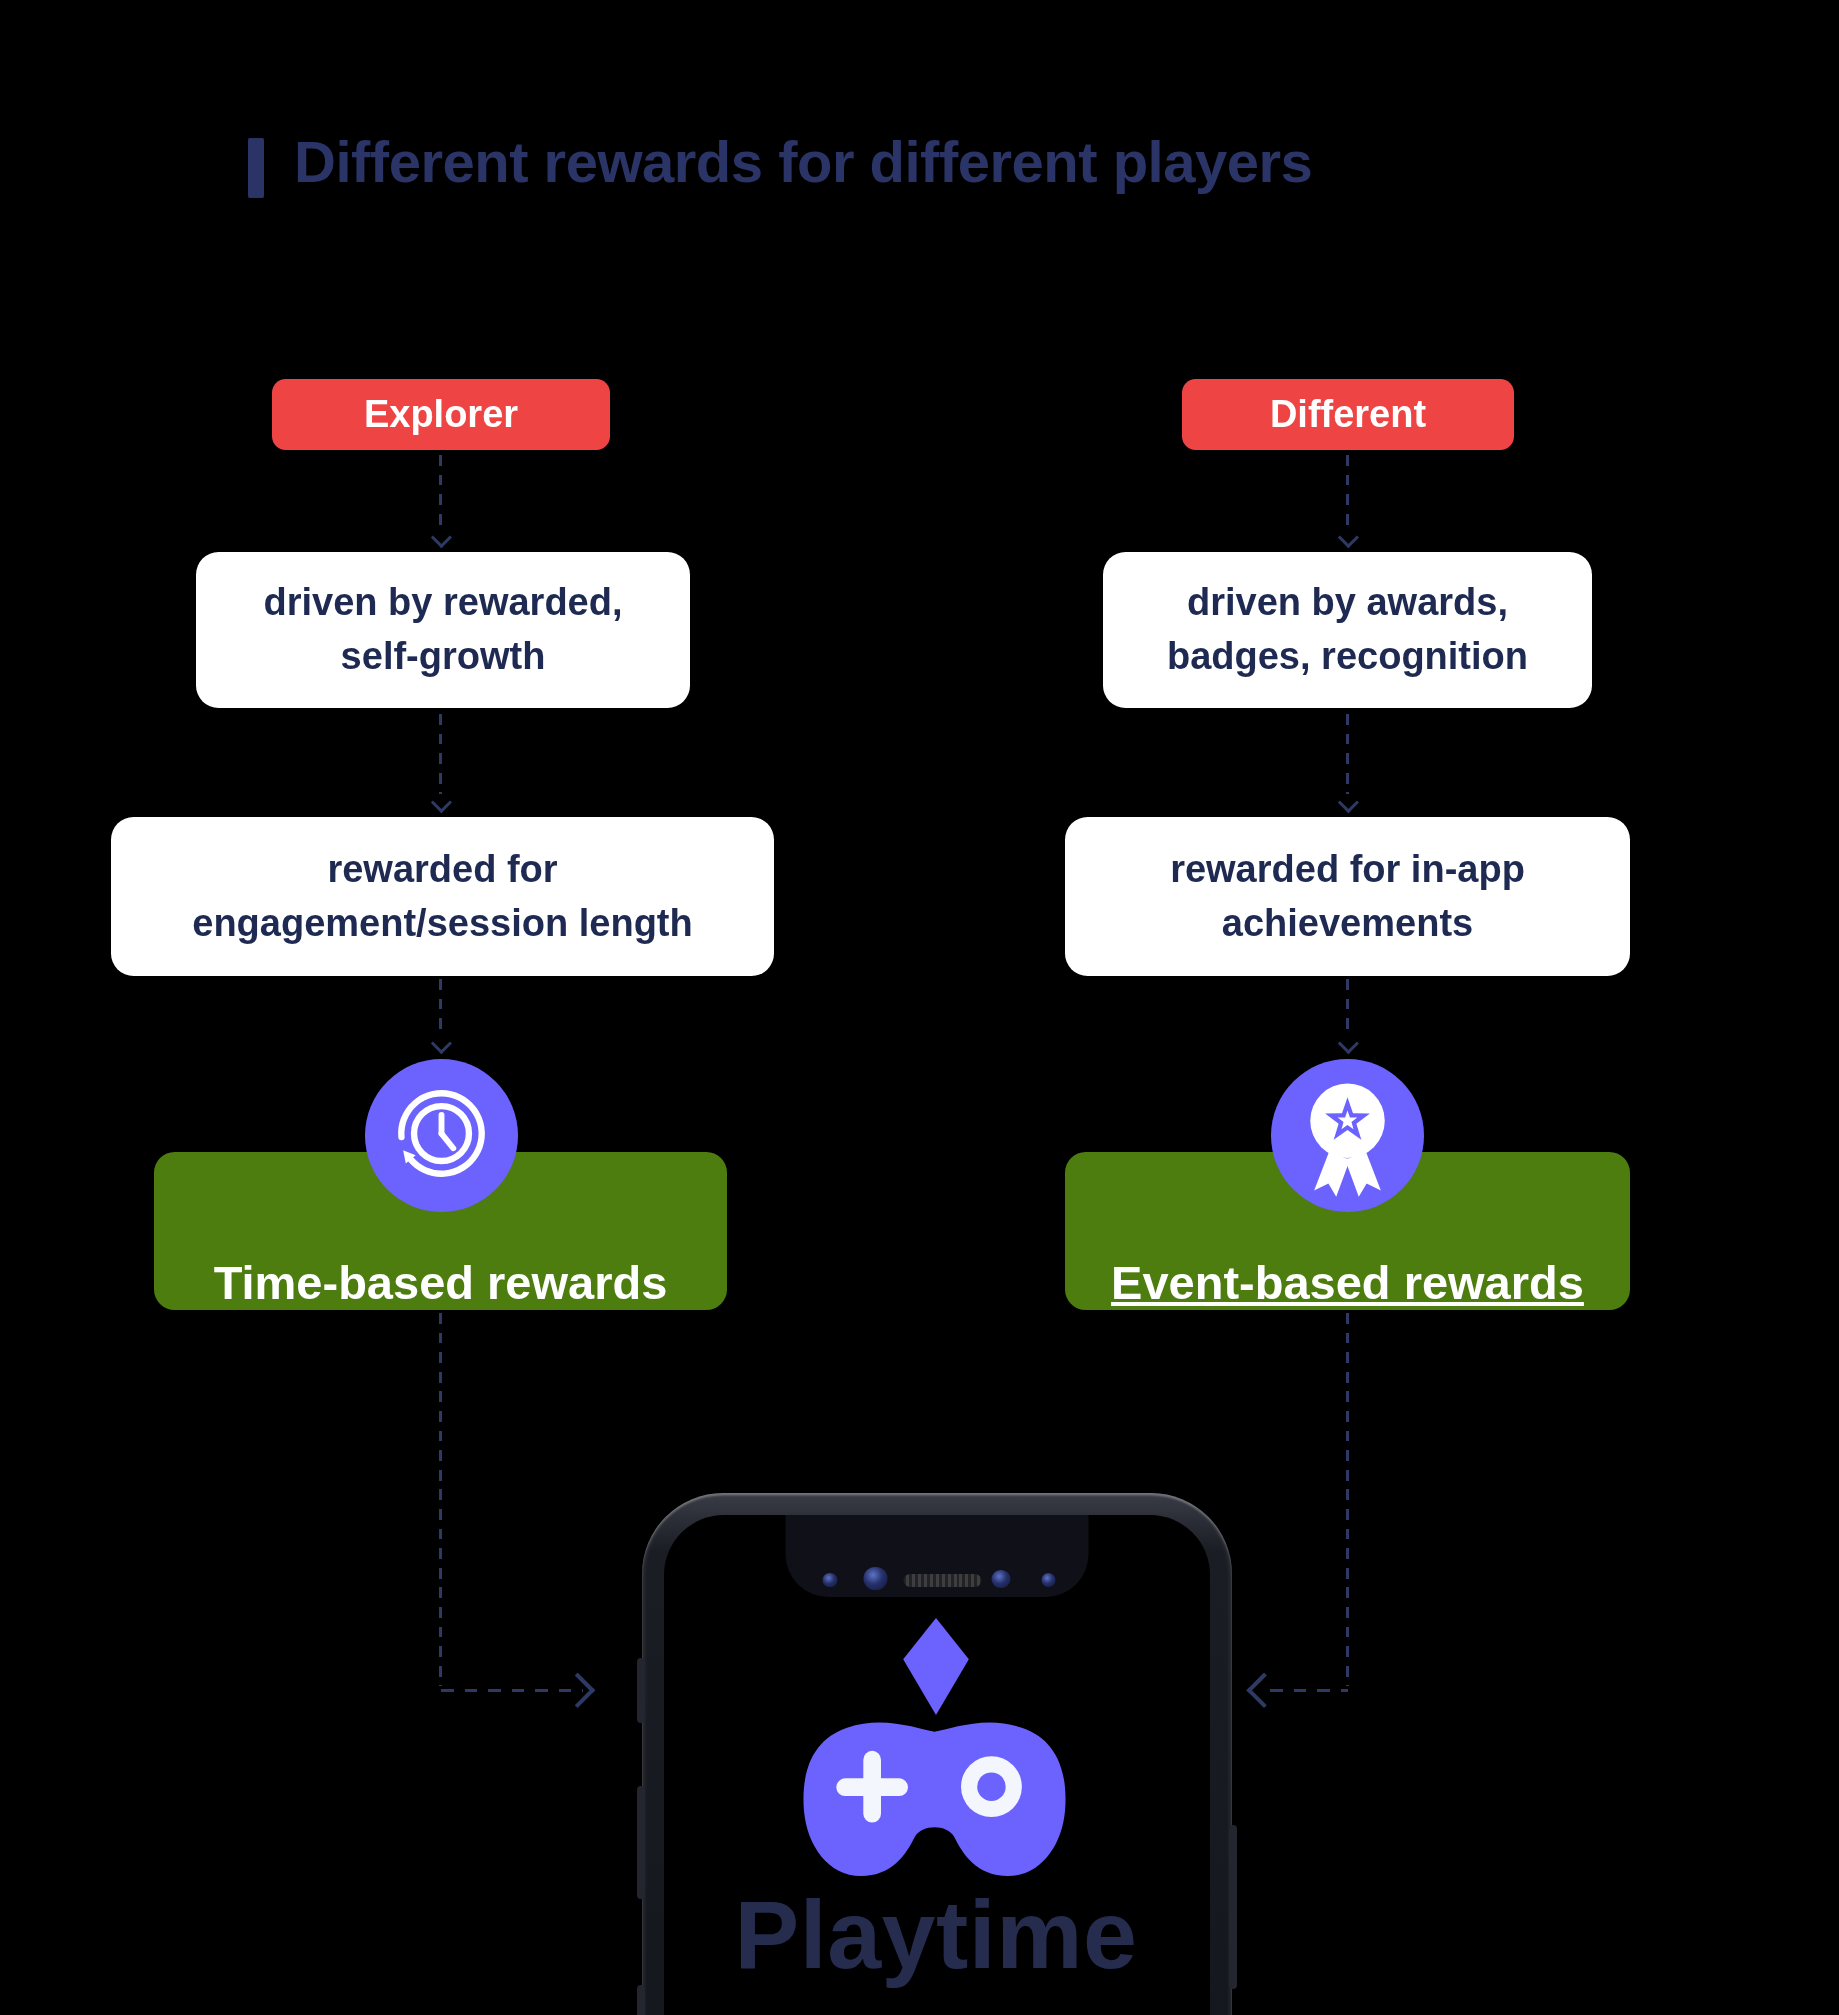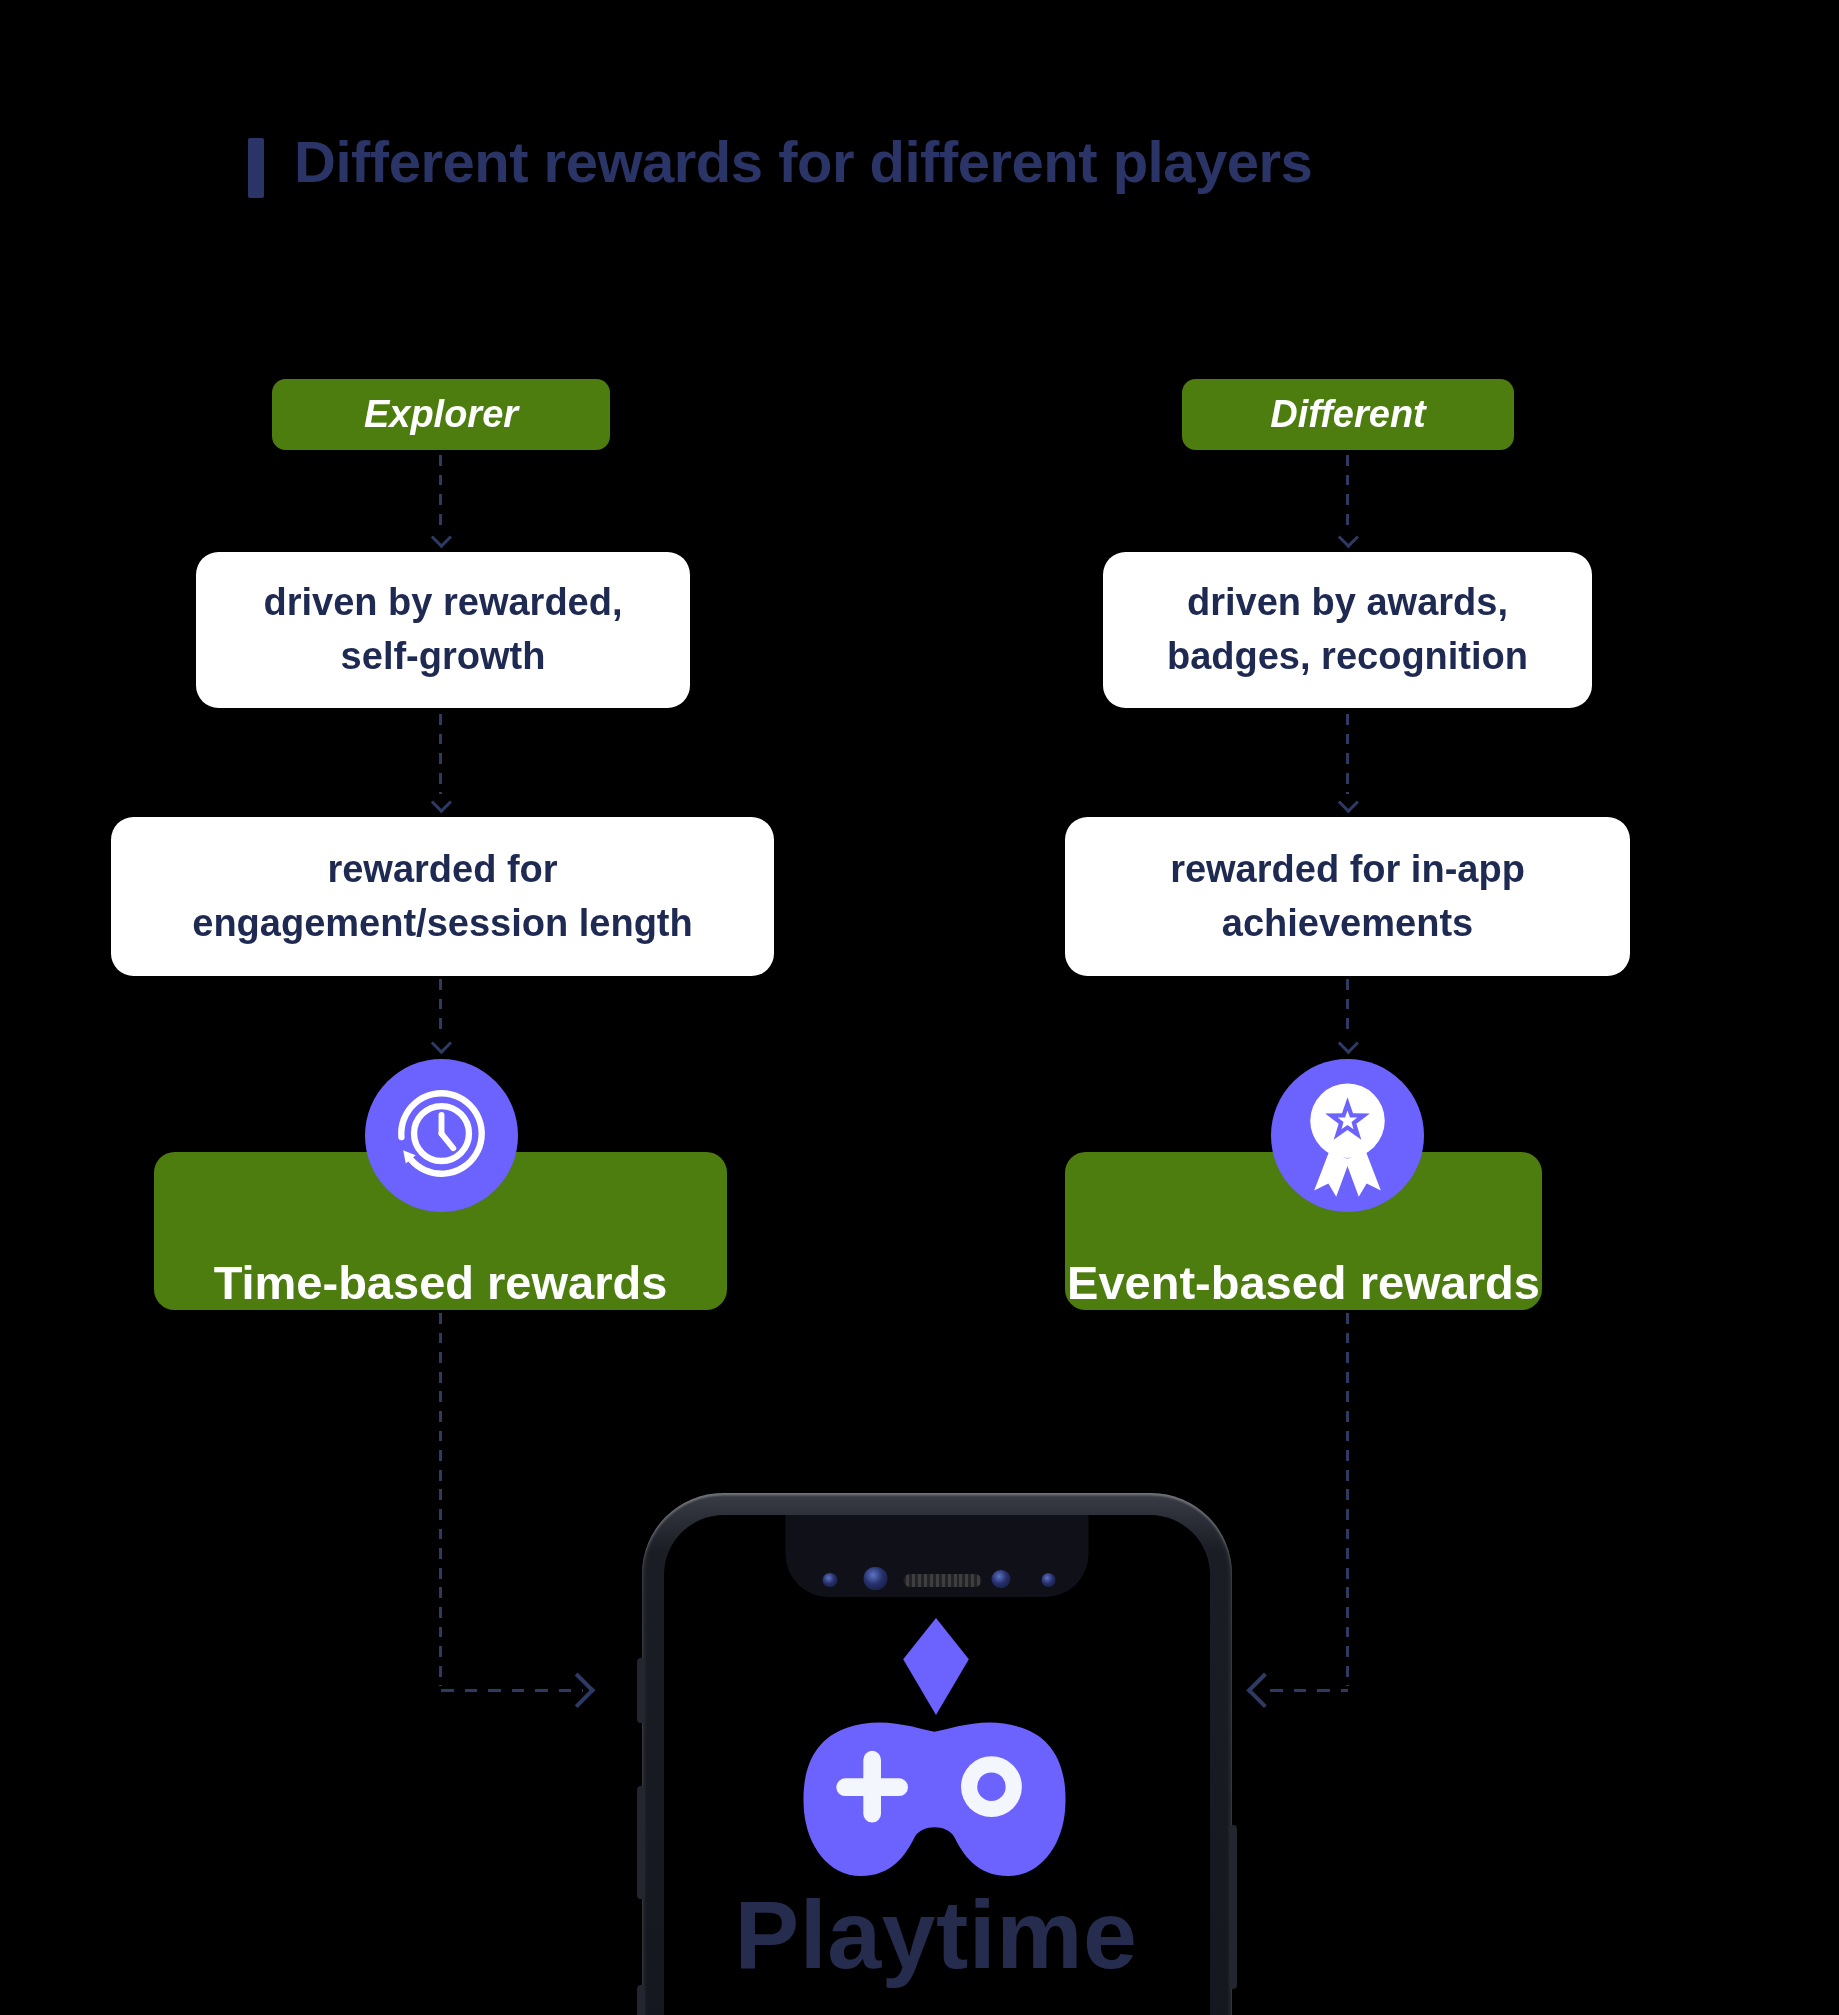--- a/index.html
+++ b/index.html
@@ -5,22 +5,22 @@
   html,body{margin:0;padding:0;background:#000;}
   #canvas{
     position:relative;width:1839px;height:2015px;background:#000;overflow:hidden;
     font-family:"Liberation Sans","DejaVu Sans",sans-serif;
     margin-top:21px;
   }
   
   .title-bar{position:absolute;left:248px;top:117px;width:15.7px;height:60px;background:#2B3467;border-radius:2px;}
   .title-text{position:absolute;left:294px;top:107px;font-size:58px;font-weight:bold;color:#2B3467;letter-spacing:-0.5px;white-space:nowrap;}
   
-  .pill{position:absolute;background:#4d7c0f;border-radius:13.7px;display:flex;align-items:center;justify-content:center;
-        color:#fff;font-size:38px;font-weight:bold;font-style:italic;}
+  .pill{position:absolute;background:#ef4444;border-radius:13.7px;display:flex;align-items:center;justify-content:center;
+        color:#fff;font-size:38px;font-weight:bold;}
   .pill-l{left:272px;top:358px;width:338px;height:71px;}
   .pill-r{left:1182px;top:358px;width:332px;height:71px;}
   
   .card{position:absolute;background:#FFFFFF;border-radius:22.6px;display:flex;flex-direction:column;align-items:center;justify-content:center;
         color:#1E2A52;font-size:38px;font-weight:bold;line-height:1.42;text-align:center;}
   .card1l{left:196px;top:531px;width:494px;height:156px;}
   .card1r{left:1103px;top:531px;width:489px;height:156px;}
   .card2l{left:111px;top:796px;width:663px;height:159px;}
   .card2r{left:1065px;top:796px;width:565px;height:159px;}
   
@@ -37,21 +37,21 @@
   .ch2l{left:434px;top:774px;} .ch2r{left:1341px;top:774px;}
   .c3l{left:439px;top:958px;height:57px;} .c3r{left:1346px;top:958px;height:57px;}
   .ch3l{left:434px;top:1015px;} .ch3r{left:1341px;top:1015px;}
   .pvl{left:439px;top:1292px;height:373px;} .pvr{left:1346px;top:1292px;height:373px;}
   .phl{left:441px;top:1668px;width:142px;} .phr{left:1270px;top:1668px;width:78px;}
   .chpl{left:565px;top:1657px;} .chpr{left:1252px;top:1657px;}
   
   .reward-box{position:absolute;background:#4d7c0f;border-radius:20.6px;display:flex;align-items:flex-end;justify-content:center;
       color:#fff;font-size:47px;font-weight:bold;padding-top:58px;box-sizing:border-box;z-index:2;}
   .rwl{left:154px;top:1131px;width:573px;height:158px;}
-  .rwr{left:1065px;top:1131px;width:477px;height:158px;}
+  .rwr{left:1065px;top:1131px;width:565px;height:158px;text-decoration:underline;}
   .reward-icon{position:absolute;width:153px;height:153px;z-index:3;}
   .icl{left:365px;top:1038px;} .icr{left:1271px;top:1038px;}
   
   .phone{position:absolute;left:642px;top:1472px;width:590px;height:543px;
      background:linear-gradient(180deg,#3a3c46 0px,#1b1d25 59px,#15171e 100%);
      border-radius:81px 81px 0 0;z-index:1;
      box-shadow:inset 0 2.5px 2px rgba(255,255,255,.25), inset 2.9px 0 3.9px rgba(255,255,255,.07), inset -2.9px 0 3.9px rgba(255,255,255,.07);}
   .screen{position:absolute;left:21.6px;top:21.6px;right:21.6px;bottom:0;background:#000;border-radius:60px 60px 0 0;}
   .notch{position:absolute;left:50%;transform:translateX(-50%);top:0;width:303px;height:82px;background:#101118;border-radius:0 0 43px 43px;}
   .cam{position:absolute;border-radius:50%;background:radial-gradient(circle at 40% 35%,#5d74c4 0%,#26306b 45%,#101735 100%);}

